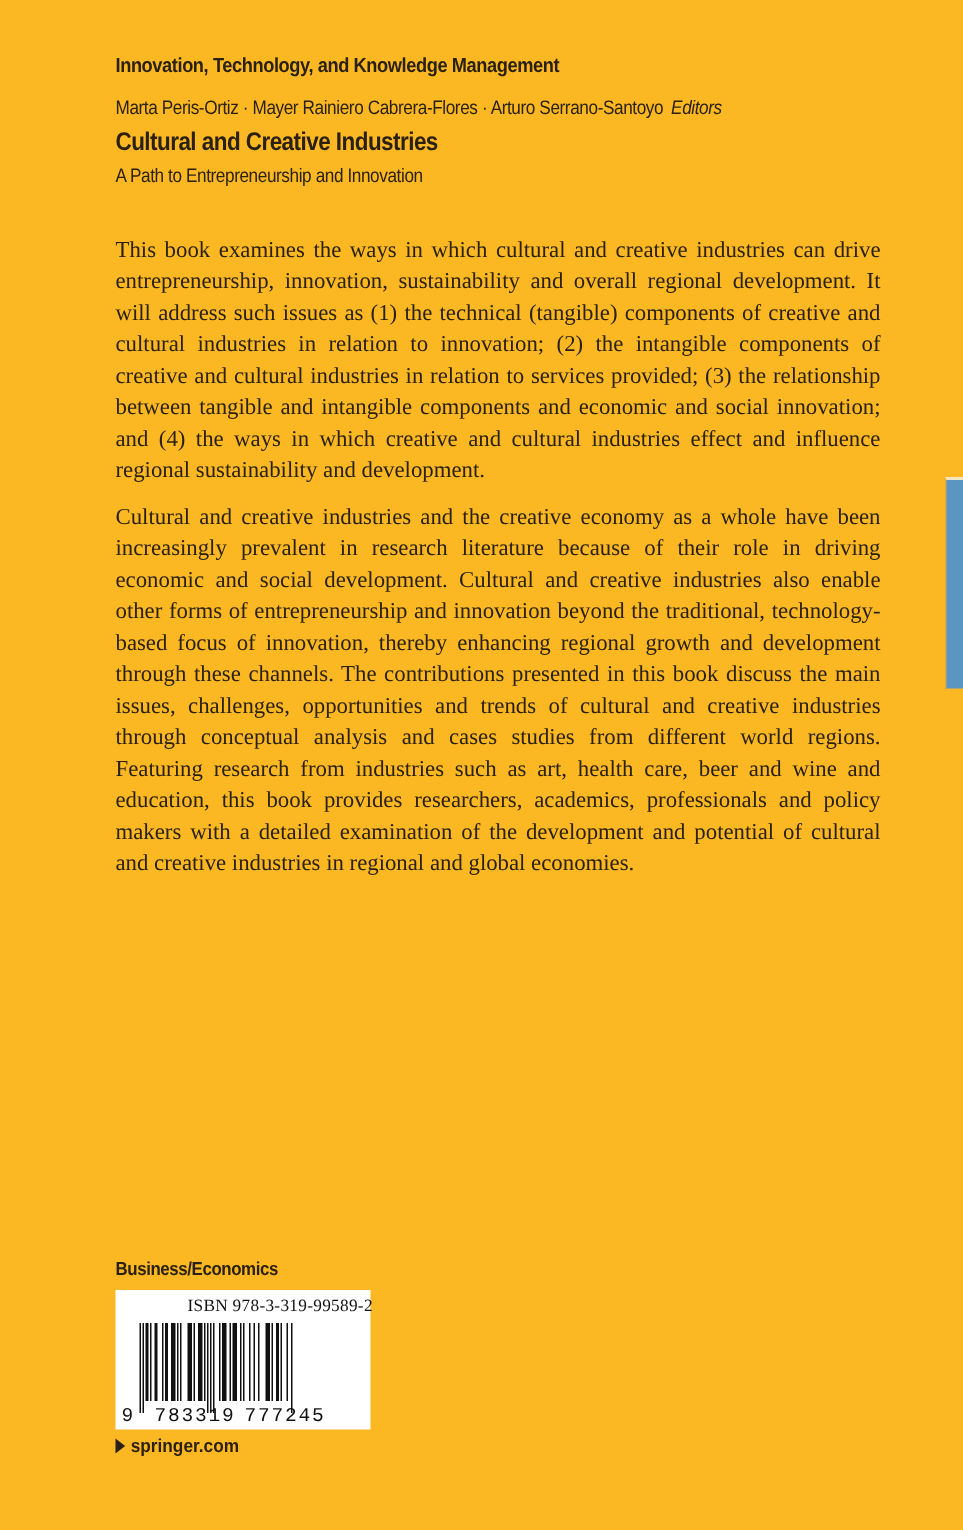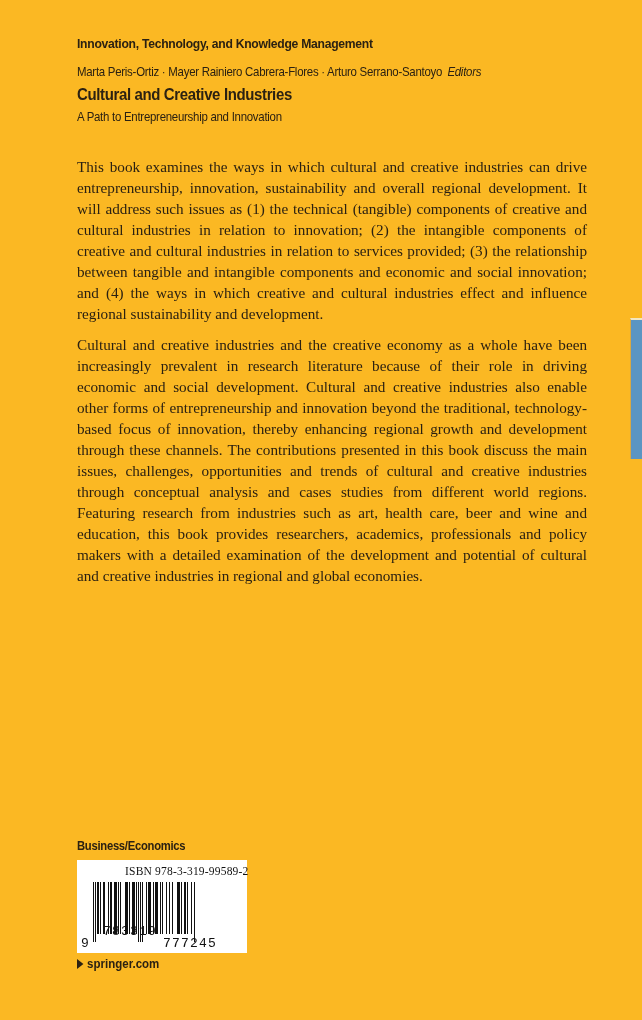--- a/index.html
+++ b/index.html
@@ -72,21 +72,21 @@
   }
   .bars span { display: block; background: #111; height: 52px; }
   .bars span.gap { background: transparent; }
   .bars span.guard { height: 60px; }
   .digits {
     position: absolute; left: 4px; bottom: 2px; right: 4px;
     font-family: "Liberation Mono", monospace;
     font-size: 13px; color: #111; white-space: nowrap;
   }
   .digits .d1 { position: absolute; left: 0; bottom: 0; }
-  .digits .d2 { position: absolute; left: 22px; bottom: 12px; letter-spacing: 1.2px; }
+  .digits .d2 { position: absolute; left: 22px; bottom: 0; letter-spacing: 1.2px; }
   .digits .d3 { position: absolute; left: 82px; bottom: 0; letter-spacing: 1.2px; }
   .link {
     position: absolute; left: 77px; top: 957px;
     font-family: "Liberation Sans", sans-serif;
     font-weight: bold; font-size: 12.5px;
     transform: scaleX(0.92); transform-origin: left;
     display: flex; align-items: center; gap: 4px;
   }
   .arrow {
     display: inline-block; width: 0; height: 0;

